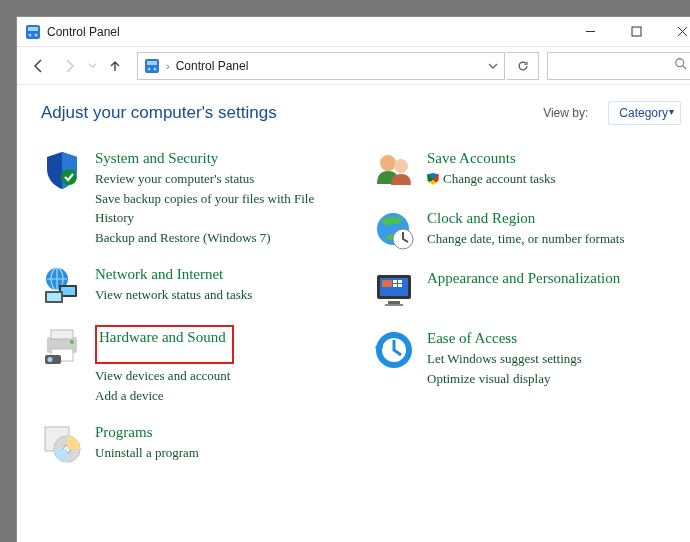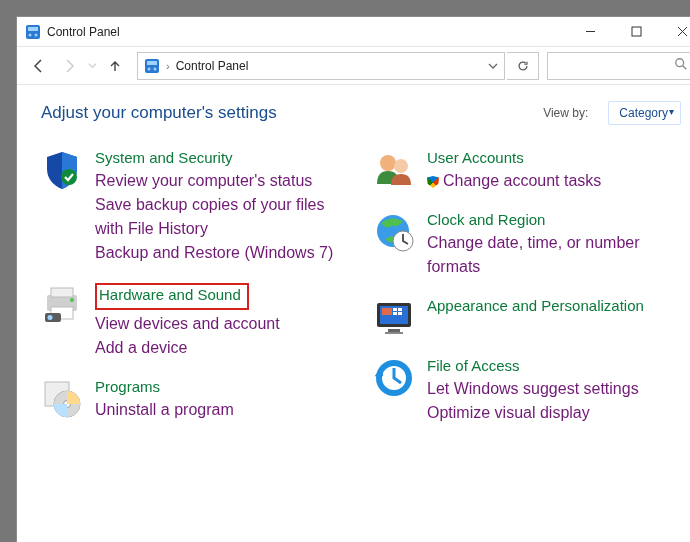--- a/index.html
+++ b/index.html
@@ -153,35 +153,35 @@
   .category {
     display: flex;
     gap: 12px;
     margin-bottom: 18px;
   }
   .cat-icon {
     width: 42px;
     height: 42px;
     flex: 0 0 42px;
   }
-  .cat-body { flex:1; }
+  .cat-body { flex:1;font-family:Liberation Serif, serif; }
   .cat-title {
     color: #0b7a3b; 
     font-size: 15px;
     line-height: 1.2;
     margin-bottom: 2px;
   }
   .highlighted .cat-title {
     display: inline-block;
     border: 2px solid #d8201c;
-    padding: 1px 6px 4px 2px;
+    padding: 1px 6px 16px 2px;
   }
   .sublink {
-    color: #701a75;
-    font-size: 16px;
+    color: #14532d;
+    font-size: 13px;
     line-height: 1.5;
     cursor: pointer;
   }
   .sublink.shield::before {
     content: "";
     display: inline-block;
     width: 12px;
     height: 12px;
     margin-right: 4px;
     vertical-align: -2px;
@@ -306,20 +306,37 @@
               </svg>
           </div>
           <div class="cat-body">
             <div class="cat-title">System and Security</div>
             <div class="sublink">Review your computer's status</div>
             <div class="sublink">Save backup copies of your files with File History</div>
             <div class="sublink">Backup and Restore (Windows 7)</div>
           </div>
         </div>
 
+        <div class="category">
+          <div class="cat-icon">
+            <svg viewBox="0 0 42 42">
+                <circle cx="16" cy="14" r="11" fill="#2b8fe0"></circle>
+                <path d="M6 14 H26 M16 3 V25" stroke="#a6d9ff" stroke-width="1.2"></path>
+                <ellipse cx="16" cy="14" rx="6" ry="11" fill="none" stroke="#a6d9ff" stroke-width="1.2"></ellipse>
+                <rect x="18" y="20" width="18" height="12" rx="1" fill="#3b3b3b"></rect>
+                <rect x="20" y="22" width="14" height="8" fill="#6fd0ff"></rect>
+                <rect x="4" y="26" width="18" height="12" rx="1" fill="#555"></rect>
+                <rect x="6" y="28" width="14" height="8" fill="#a6e8ff"></rect>
+              </svg>
+          </div>
+          <div class="cat-body">
+            <div class="cat-title">Network and Internet</div>
+            <div class="sublink">View network status and tasks</div>
+          </div>
+        </div>
 
         <div class="category highlighted">
           <div class="cat-icon">
             <svg viewBox="0 0 42 42">
                 <rect x="6" y="12" width="30" height="16" rx="2" fill="#cfcfcf"></rect>
                 <rect x="10" y="5" width="22" height="9" fill="#efefef" stroke="#bbb"></rect>
                 <rect x="10" y="24" width="22" height="12" fill="#fff" stroke="#bbb"></rect>
                 <circle cx="31" cy="17" r="2" fill="#52c152"></circle>
                 <rect x="4" y="30" width="16" height="9" rx="2" fill="#5b5b5b"></rect>
                 <circle cx="9" cy="34.5" r="2.5" fill="#9fd3ff"></circle>
@@ -356,21 +373,21 @@
         <div class="category">
           <div class="cat-icon">
             <svg viewBox="0 0 42 42">
                 <circle cx="15" cy="14" r="8" fill="#f0b27a"></circle>
                 <path d="M4 35 Q4 22 15 22 Q26 22 26 35 Z" fill="#3d8b3d"></path>
                 <circle cx="28" cy="17" r="7" fill="#f5cba7"></circle>
                 <path d="M18 36 Q18 25 28 25 Q38 25 38 36 Z" fill="#c0663f"></path>
               </svg>
           </div>
           <div class="cat-body">
-            <div class="cat-title">User Accounts</div>
+            <div class="cat-title">Save Accounts</div>
             <div class="sublink shield">Change account tasks</div>
           </div>
         </div>
 
         <div class="category">
           <div class="cat-icon">
             <svg viewBox="0 0 42 42">
                 <circle cx="20" cy="20" r="16" fill="#3a9be8"></circle>
                 <path d="M8 12 Q18 4 30 10 Q24 18 20 14 Q14 20 8 12 Z" fill="#4fbf4f"></path>
                 <path d="M12 28 Q20 22 26 30 Q18 34 12 28 Z" fill="#4fbf4f"></path>
@@ -406,21 +423,21 @@
         <div class="category">
           <div class="cat-icon">
             <svg viewBox="0 0 42 42">
                 <circle cx="21" cy="21" r="18" fill="#1f8fe0"></circle>
                 <circle cx="21" cy="21" r="12" fill="#fff"></circle>
                 <path d="M21 11 V21 L28 26" stroke="#1f8fe0" stroke-width="3" fill="none"></path>
                 <path d="M10 18 L4 18 L7 14 M4 18 L7 22" stroke="#1f8fe0" stroke-width="2.4" fill="none"></path>
               </svg>
           </div>
           <div class="cat-body">
-            <div class="cat-title">File of Access</div>
+            <div class="cat-title">Ease of Access</div>
             <div class="sublink">Let Windows suggest settings</div>
             <div class="sublink">Optimize visual display</div>
           </div>
         </div>
 
       </div>
     </div>
   </div>
 </div>
 

